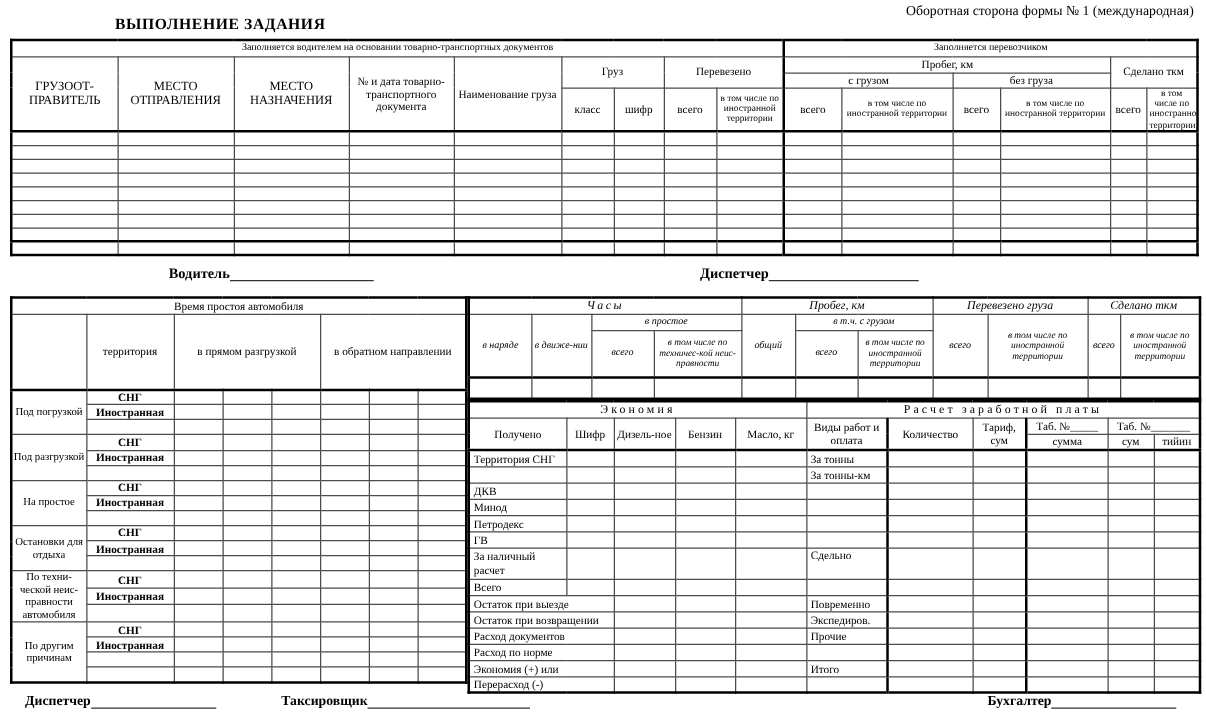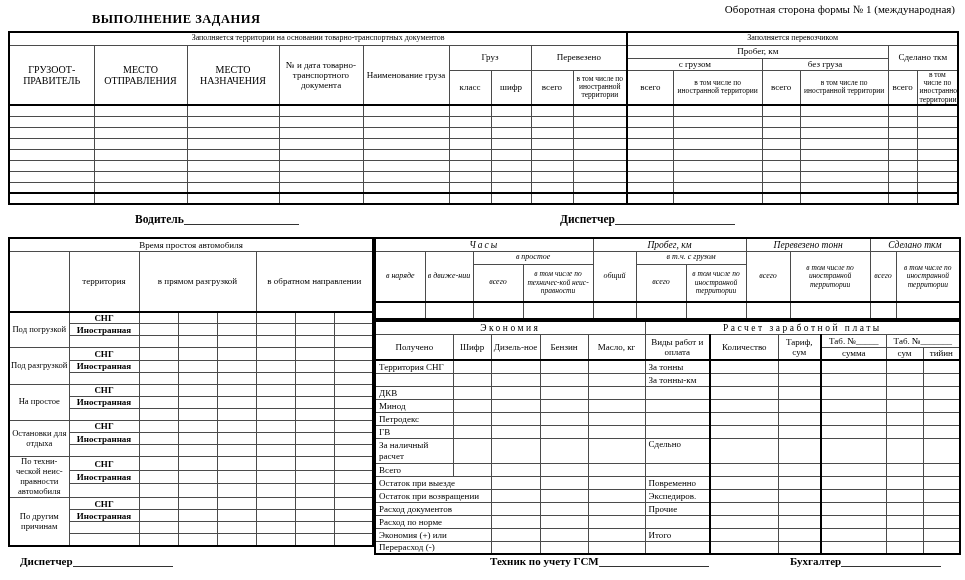--- a/index.html
+++ b/index.html
@@ -74,21 +74,21 @@
       <col style="width:54px">
     <col style="width:46px">
       <col style="width:89px">
       <col style="width:38px">
       <col style="width:88px">
       <col style="width:29px">
       <col style="width:41px">
   </colgroup>
   <tbody>
       <tr style="height:13px">
-    <th colspan="9" class="bands">Заполняется территории на основании товарно-транспортных документов</th>
+    <th colspan="9" class="bands">Заполняется водителем на основании товарно-транспортных документов</th>
     <th colspan="6" class="bands bl">Заполняется перевозчиком</th>
   </tr>
   <tr style="height:13px">
     <th rowspan="3" class="caps">ГРУЗООТ-ПРАВИТЕЛЬ</th>
     <th rowspan="3" class="caps">МЕСТО ОТПРАВЛЕНИЯ</th>
     <th rowspan="3" class="caps">МЕСТО НАЗНАЧЕНИЯ</th>
     <th rowspan="3" class="med">№ и дата товарно-транспортного документа</th>
     <th rowspan="3" class="med">Наименование груза</th>
     <th colspan="2" rowspan="2" class="med">Груз</th>
     <th colspan="2" rowspan="2" class="med">Перевезено</th>
@@ -493,21 +493,21 @@
           <col style="width:60px">
         <col style="width:44px">
           <col style="width:80px">
           <col style="width:26px">
           <col style="width:64px">
       </colgroup>
       <tbody>
           <tr style="height:13px">
         <th colspan="4" class="band">Часы</th>
         <th colspan="3" class="band2">Пробег, км</th>
-        <th colspan="2" class="band2">Перевезено тонн</th>
+        <th colspan="2" class="band2">Перевезено груза</th>
         <th colspan="2" class="band2">Сделано ткм</th>
       </tr>
       <tr style="height:13px">
         <th rowspan="2" class="bb">в наряде</th>
         <th rowspan="2" class="bb">в движе-нии</th>
         <th colspan="2">в простое</th>
         <th rowspan="2" class="bb">общий</th>
         <th colspan="2">в т.ч. с грузом</th>
         <th rowspan="2" class="bb">всего</th>
         <th rowspan="2" class="bb" style="font-size:7.5px">в том числе по иностранной территории</th>
@@ -748,15 +748,15 @@
             <td></td>
             <td></td>
           </tr>
     </tbody>
       </table>
   </div>
 </div>
 
 <div class="botsigs">
   <span class="bs1"><span>Диспетчер</span><span class="sigline" style="width:100px"></span></span>
-  <span class="bs3"><span>Техник по учету ГСМ</span><span class="sigline" style="width:110px"></span></span>
+  <span class="bs2"><span>Таксировщик</span><span class="sigline" style="width:130px"></span></span>
   <span class="bs4"><span>Бухгалтер</span><span class="sigline" style="width:100px"></span></span>
 </div>
 
 </body></html>

